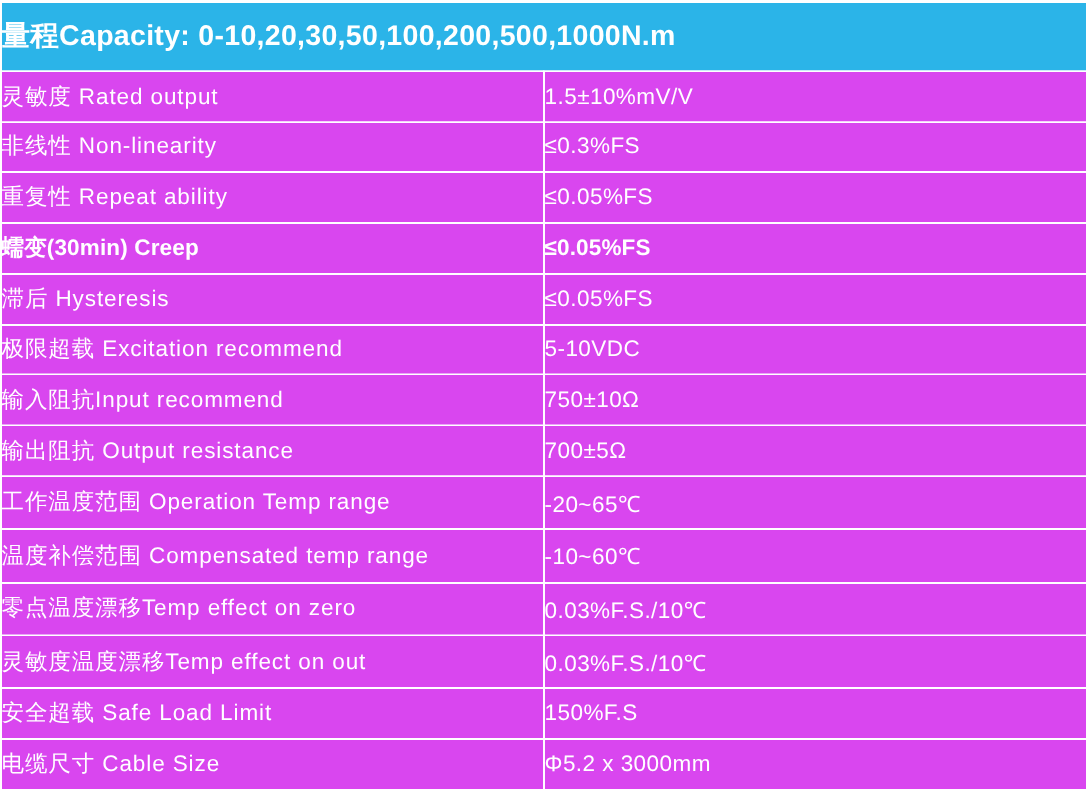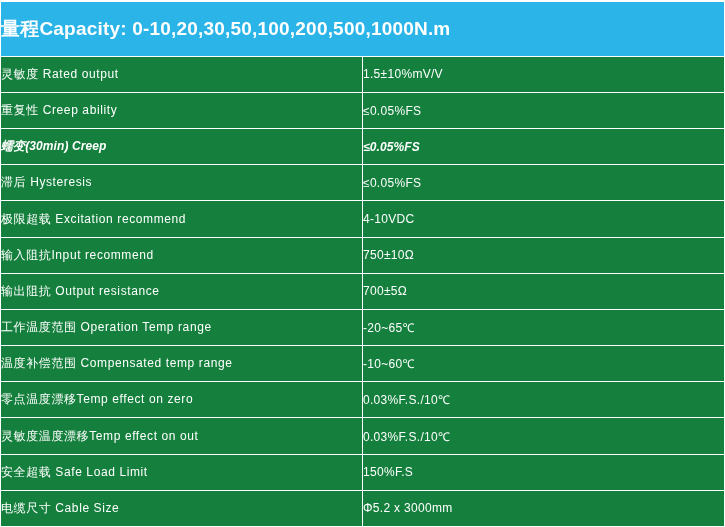--- a/index.html
+++ b/index.html
@@ -29,72 +29,75 @@
     font-weight: bold;
     font-size: 19px;
     padding-left: 7px;
     border: 1px solid #ffffff;
     border-top: 2px solid #ffffff;
     letter-spacing: 0.2px;
     white-space: nowrap;
     overflow: hidden;
   }
   .row td {
-    background: #15803d;
+    background: #d946ef;
     color: #ffffff;
-    font-size: 12px;
+    font-size: 15px;
     border: 1px solid #ffffff;
     padding-left: 7px;
     letter-spacing: 0.6px;
     white-space: nowrap;
     overflow: hidden;
   }
   .row td.param {
     width: 418px;
   }
   .row td.value {
     width: 305px;
     letter-spacing: 0.3px;
   }
   .row.bold td {
     font-weight: bold;
     letter-spacing: 0.1px;
-    font-style: italic;
   }
 </style>
 </head>
 <body>
 
 <table id="spec-table">
   <tbody>
     <tr class="header-row">
       <td colspan="2">
         <span>量程Capacity:</span>
         <span>0-10,20,30,50,100,200,500,1000N.m</span>
       </td>
     </tr>
   <tr class="row">
         <td class="param">灵敏度 Rated output</td>
         <td class="value">1.5±10%mV/V</td>
       </tr>
       <tr class="row">
-        <td class="param">重复性 Creep ability</td>
+        <td class="param">非线性 Non-linearity</td>
+        <td class="value">≤0.3%FS</td>
+      </tr>
+      <tr class="row">
+        <td class="param">重复性 Repeat ability</td>
         <td class="value">≤0.05%FS</td>
       </tr>
       <tr class="row bold">
         <td class="param">蠕变(30min) Creep</td>
         <td class="value">≤0.05%FS</td>
       </tr>
       <tr class="row">
         <td class="param">滞后 Hysteresis</td>
         <td class="value">≤0.05%FS</td>
       </tr>
       <tr class="row">
         <td class="param">极限超载 Excitation recommend</td>
-        <td class="value">4-10VDC</td>
+        <td class="value">5-10VDC</td>
       </tr>
       <tr class="row">
         <td class="param">输入阻抗Input recommend</td>
         <td class="value">750±10Ω</td>
       </tr>
       <tr class="row">
         <td class="param">输出阻抗 Output resistance</td>
         <td class="value">700±5Ω</td>
       </tr>
       <tr class="row">

